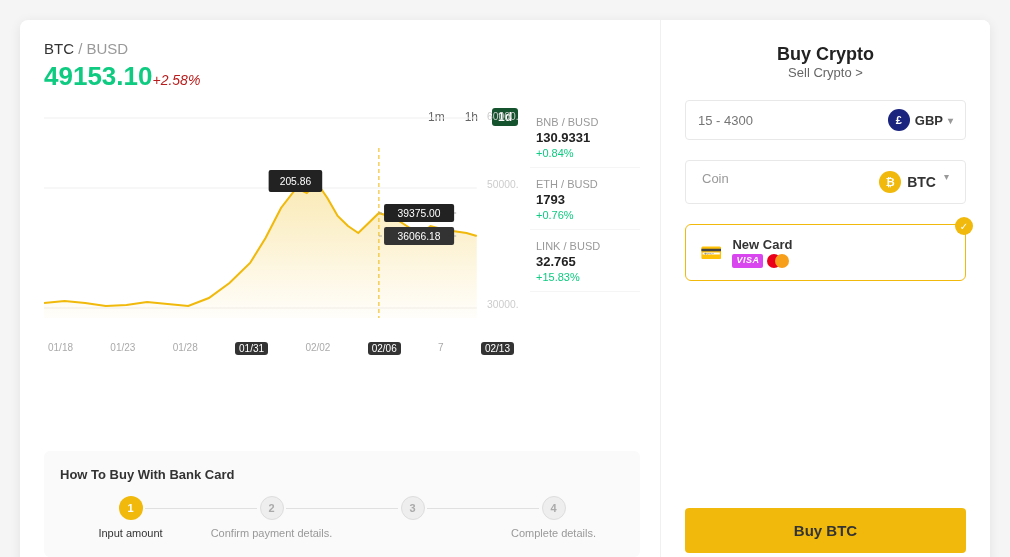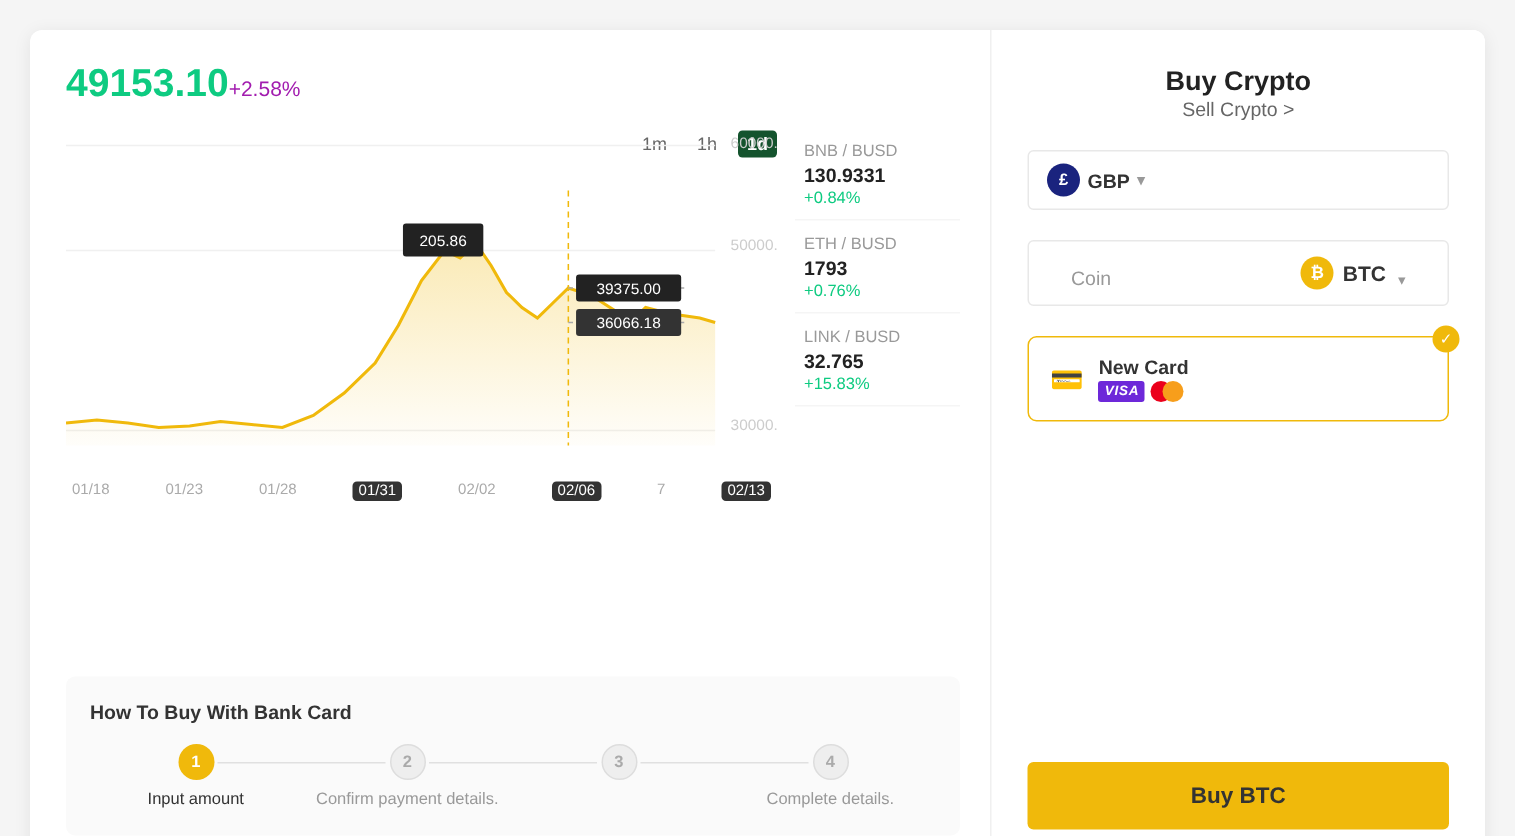--- a/index.html
+++ b/index.html
@@ -52,22 +52,23 @@
       display: flex;
       align-items: baseline;
     }
     .price-main {
       font-size: 26px;
       font-weight: 700;
       color: #0ecb81;
     }
     .price-change {
       font-size: 14px;
-      color: #a21caf;
+      color: #b91c1c;
       font-weight: 500;
+      font-style: italic;
     }
 
     
     .chart-area {
       display: flex;
       gap: 12px;
       flex: 1;
     }
     .chart-main {
       flex: 1;
@@ -258,24 +259,24 @@
       font-weight: 700;
     }
     .chevron-down {
       color: #999;
       font-size: 10px;
     }
 
     
     .coin-selector-row {
       display: flex;
-      align-items: flex-end;
+      align-items: flex-start;
       border: 1px solid #e8e8e8;
       border-radius: 4px;
-      padding: 10px 28px;
+      padding: 10px 16px;
     }
     .coin-label {
       font-size: 13px;
       color: #999;
       flex: 1;
     }
     .coin-value {
       display: flex;
       align-items: center;
       gap: 6px;
@@ -323,21 +324,21 @@
       font-size: 13px;
       font-weight: 600;
       color: #333;
     }
     .card-logos {
       display: flex;
       gap: 4px;
       margin-top: 2px;
     }
     .visa-logo {
-      background: #6d28d9;
+      background: #d946ef;
       color: #fff;
       font-size: 9px;
       font-weight: 900;
       padding: 1px 4px;
       border-radius: 2px;
       font-style: italic;
       letter-spacing: 0.5px;
     }
     .mc-logo {
       display: flex;
@@ -387,20 +388,24 @@
     }
   </style>
 </head>
 <body>
 
 <div class="container">
 
   <div class="left-panel">
 
     <div class="coin-header">
+      <div class="coin-title">
+        <span>BTC</span>
+        <span class="busd"> / <span>BUSD</span></span>
+      </div>
       <div class="price-row">
         <span class="price-main">49153.10</span>
         <span class="price-change">+2.58%</span>
       </div>
     </div>
 
     <div class="chart-area">
       <div class="chart-main">
 
         <div class="chart-controls">
@@ -499,20 +504,21 @@
     </div>
   </div>
 
   <div class="right-panel">
     <div class="buy-header">
       <span class="buy-title">Buy Crypto</span>
       <a class="sell-link">Sell Crypto &gt;</a>
     </div>
 
     <div class="amount-row">
+      <input class="amount-input" type="text" placeholder="15 - 4300" style="">
       <div class="currency-selector">
         <div class="gbp-icon">£</div>
         <span>GBP</span>
         <span class="chevron-down">▾</span>
       </div>
     </div>
 
     <div class="coin-selector-row">
       <span class="coin-label">Coin</span>
       <div class="coin-value">

